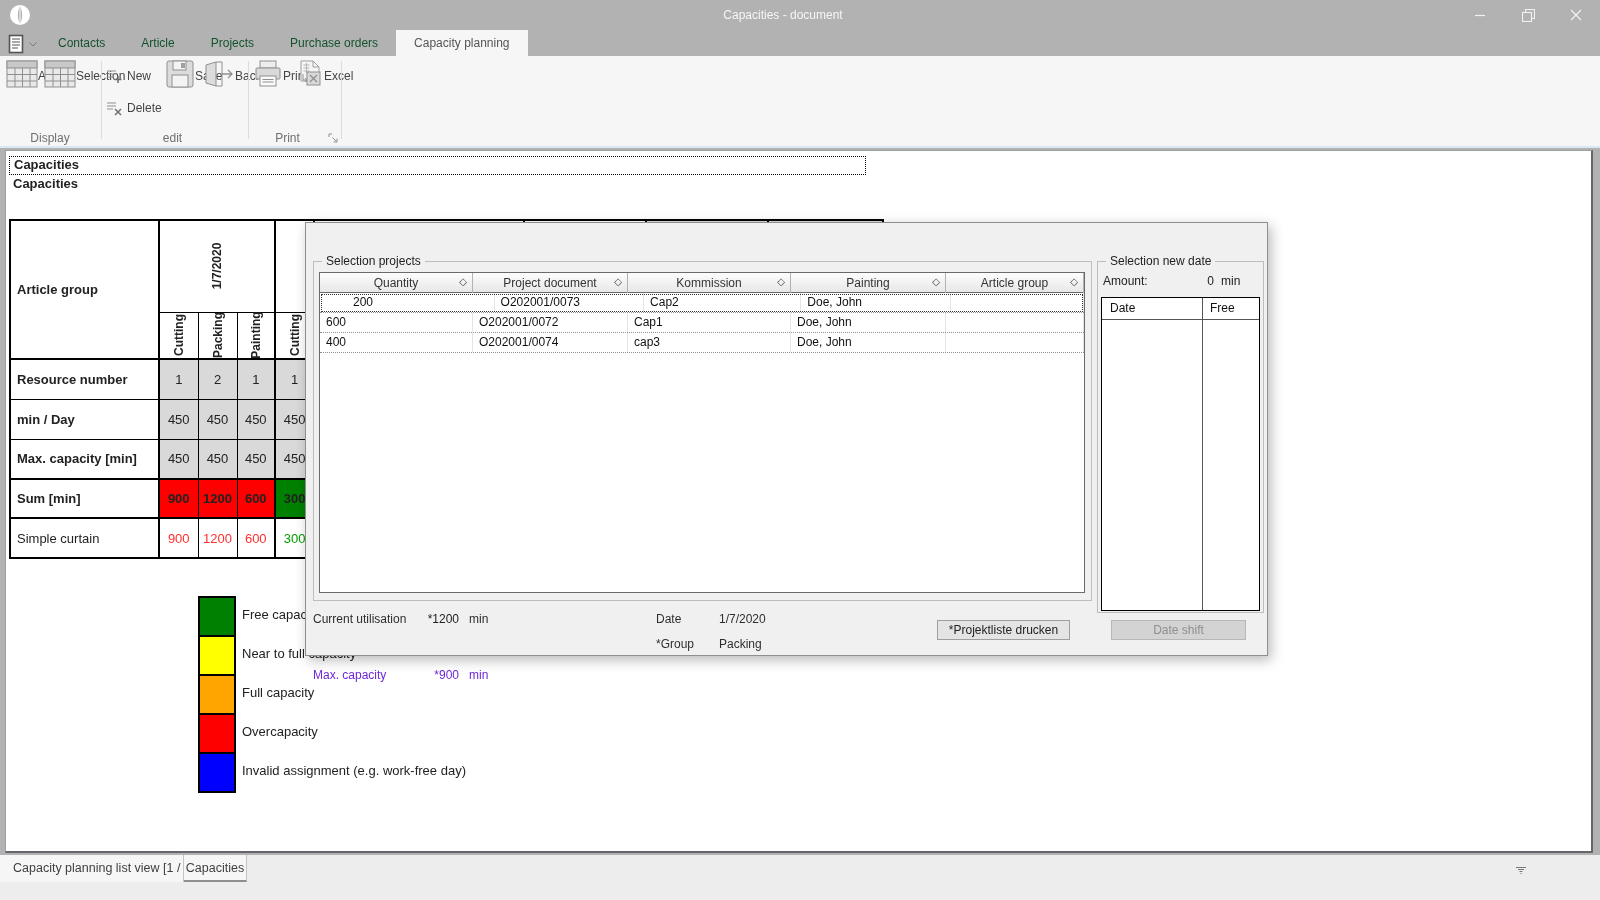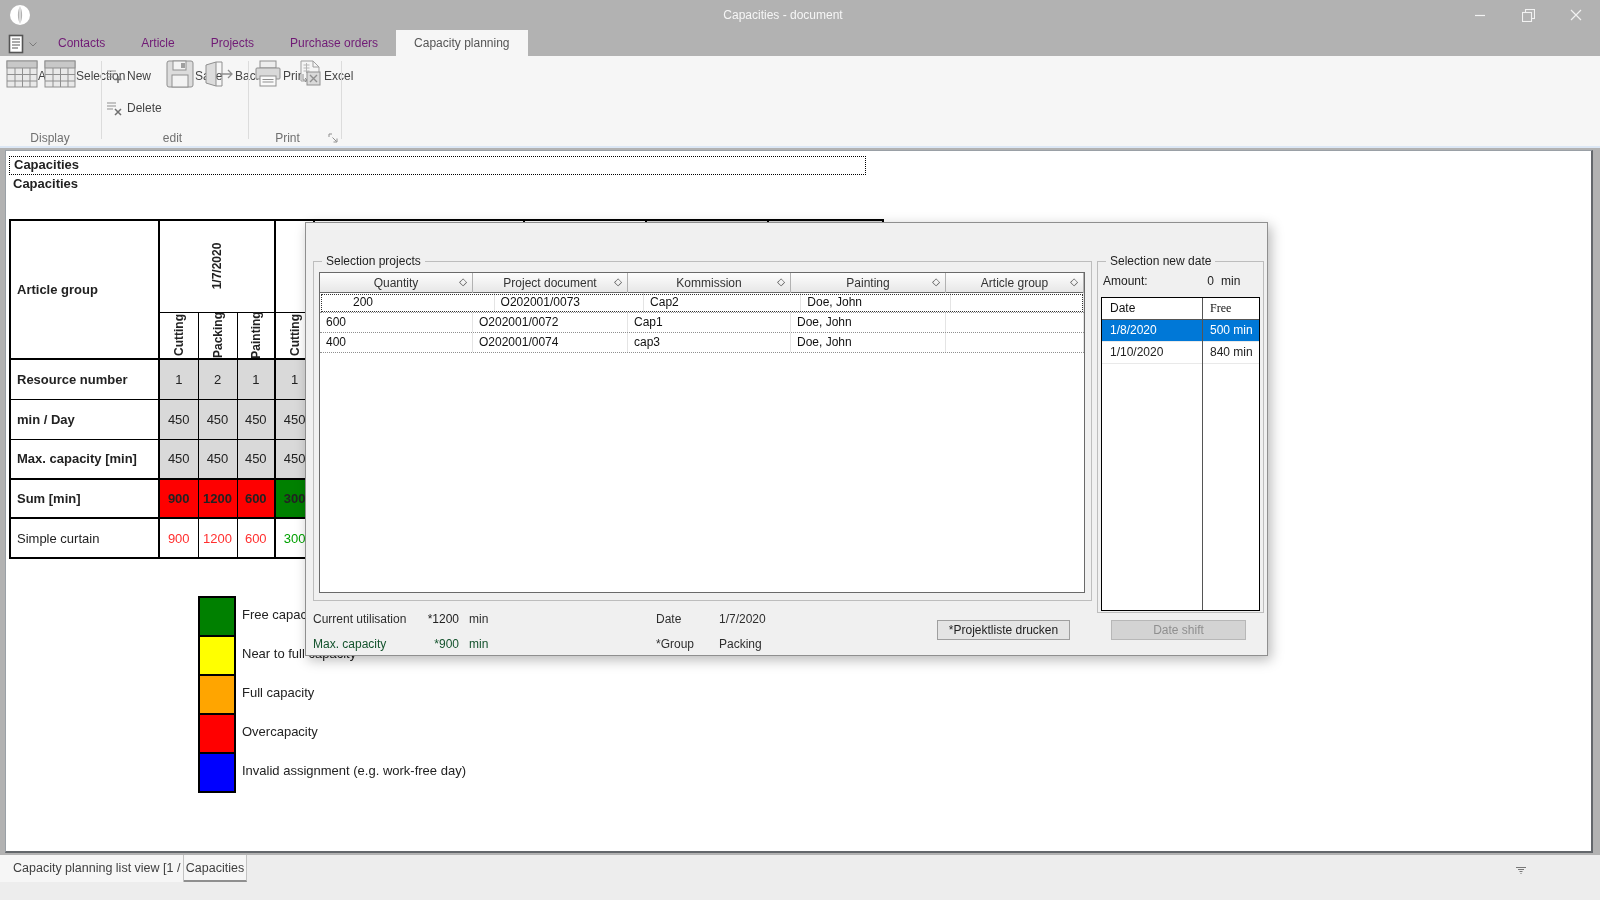--- a/index.html
+++ b/index.html
@@ -12,21 +12,21 @@
   .titlebar{position:absolute;left:0;top:0;width:1600px;height:30px;}
   .app-logo{position:absolute;left:8px;top:3px;}
   .window-title{position:absolute;left:683px;top:8px;width:200px;text-align:center;
                 font-size:12px;color:#f6f6f6;}
   .win-btn{position:absolute;top:0;width:44px;height:30px;display:flex;align-items:center;justify-content:center;cursor:default;}
 
   
   .menubar{position:absolute;left:0;top:30px;width:1600px;height:26px;}
   .appmenu{position:absolute;left:8px;top:2px;height:24px;display:flex;align-items:center;gap:3px;}
   .menu-tabs{position:absolute;left:40px;top:0;height:26px;display:flex;}
-  .mtab{padding:0 18px;line-height:26px;font-size:12px;color:#701a75;white-space:nowrap;}
+  .mtab{padding:0 18px;line-height:26px;font-size:12px;color:#14532d;white-space:nowrap;}
   .mtab.active{background:#f6f6f6;color:#555;}
   .search-label{position:absolute;left:1350px;top:36px;font-size:12px;color:#f2f2f2;}
   .search-input{position:absolute;left:1395px;top:33px;width:120px;height:18px;border:1px solid #d9d9d9;
                 background:#fff;font-size:12px;padding:0 3px;outline:none;}
 
   
   .ribbon{position:absolute;left:0;top:56px;width:1600px;height:92px;background:#f6f6f6;
           border-bottom:2px solid #dce7f5;box-sizing:border-box;}
   .rsep{position:absolute;top:5px;height:78px;width:1px;background:#dcdcdc;}
   .rgroup-label{position:absolute;top:75px;font-size:12px;color:#707070;text-align:center;}
@@ -100,21 +100,21 @@
 
   .dtable{position:absolute;left:795px;top:74px;width:159px;height:314px;background:#fff;border:1px solid #000;box-sizing:border-box;}
   .dhead{display:flex;height:22px;border-bottom:1px solid #555;box-sizing:border-box;}
   .dhcell{font-size:12px;color:#111;line-height:21px;padding-left:8px;box-sizing:border-box;}
   .drow{display:flex;height:22px;box-sizing:border-box;border-bottom:1px solid #e9e9e9;}
   .drow .dcell{font-size:12px;line-height:21px;padding-left:8px;box-sizing:border-box;white-space:nowrap;}
   .drow.sel{background:#0078d7;color:#fff;}
   .dvline{position:absolute;left:100px;top:0;width:1px;height:312px;background:#555;}
 
   .f-label{position:absolute;font-size:12px;color:#2e2e2e;white-space:nowrap;}
-  .f-red{color:#14532d;}
+  .f-red{color:#6d28d9;margin-top:31px;}
   .f-val-num{position:absolute;width:60px;text-align:right;font-size:12px;}
   .dlg-btn-push{position:absolute;height:20px;font-size:12px;display:flex;align-items:center;justify-content:center;box-sizing:border-box;cursor:default;}
   .btn-print{left:631px;top:397px;width:133px;background:#e4e4e4;border:1px solid #9f9f9f;color:#222;}
   .btn-shift{left:805px;top:397px;width:135px;background:#d3d3d3;border:1px solid #b7b7b7;color:#8f8f8f;}
 
   
   .statusbar{position:absolute;left:0;top:855px;width:1600px;height:45px;background:#ededed;}
   .stab{position:absolute;top:0;height:27px;background:#f6f6f6;font-size:12.5px;color:#3f3f3f;
         line-height:27px;box-sizing:border-box;border-right:1px solid #c3c3c3;white-space:nowrap;}
   .stab1{left:0;width:184px;padding-left:13px;}
@@ -436,32 +436,22 @@
     <div class="gbox" style="left:791px;top:38px;width:167px;height:352px;">
       <span class="gbox-label">Selection new date</span>
     </div>
     <div class="amount-label">Amount:</div>
     <div class="amount-value">0</div>
     <div class="amount-unit">min</div>
 
     <div class="dtable">
       <div class="dhead">
         <div class="dhcell" style="width:100px;">Date</div>
-        <div class="dhcell" style="width:56px;font-family:Liberation Serif, serif;">Free</div>
+        <div class="dhcell" style="width:56px;">Free</div>
       </div>
-      <div>
-          <div class="drow sel">
-            <div class="dcell" style="width: 100px;">1/8/2020</div>
-            <div class="dcell" style="width: 57px;">500 min</div>
-          </div>
-          <div class="drow">
-            <div class="dcell" style="width: 100px;">1/10/2020</div>
-            <div class="dcell" style="width: 57px;">840 min</div>
-          </div>
-        </div>
       <div class="dvline"></div>
     </div>
 
     <div class="f-label" style="left:7px;top:389px;">Current utilisation</div>
     <div class="f-val-num" style="left:93px;top:389px;">*1200</div>
     <div class="f-label" style="left:163px;top:389px;">min</div>
     <div class="f-label f-red" style="left:7px;top:414px;">Max. capacity</div>
     <div class="f-val-num f-red" style="left:93px;top:414px;">*900</div>
     <div class="f-label f-red" style="left:163px;top:414px;">min</div>
 

